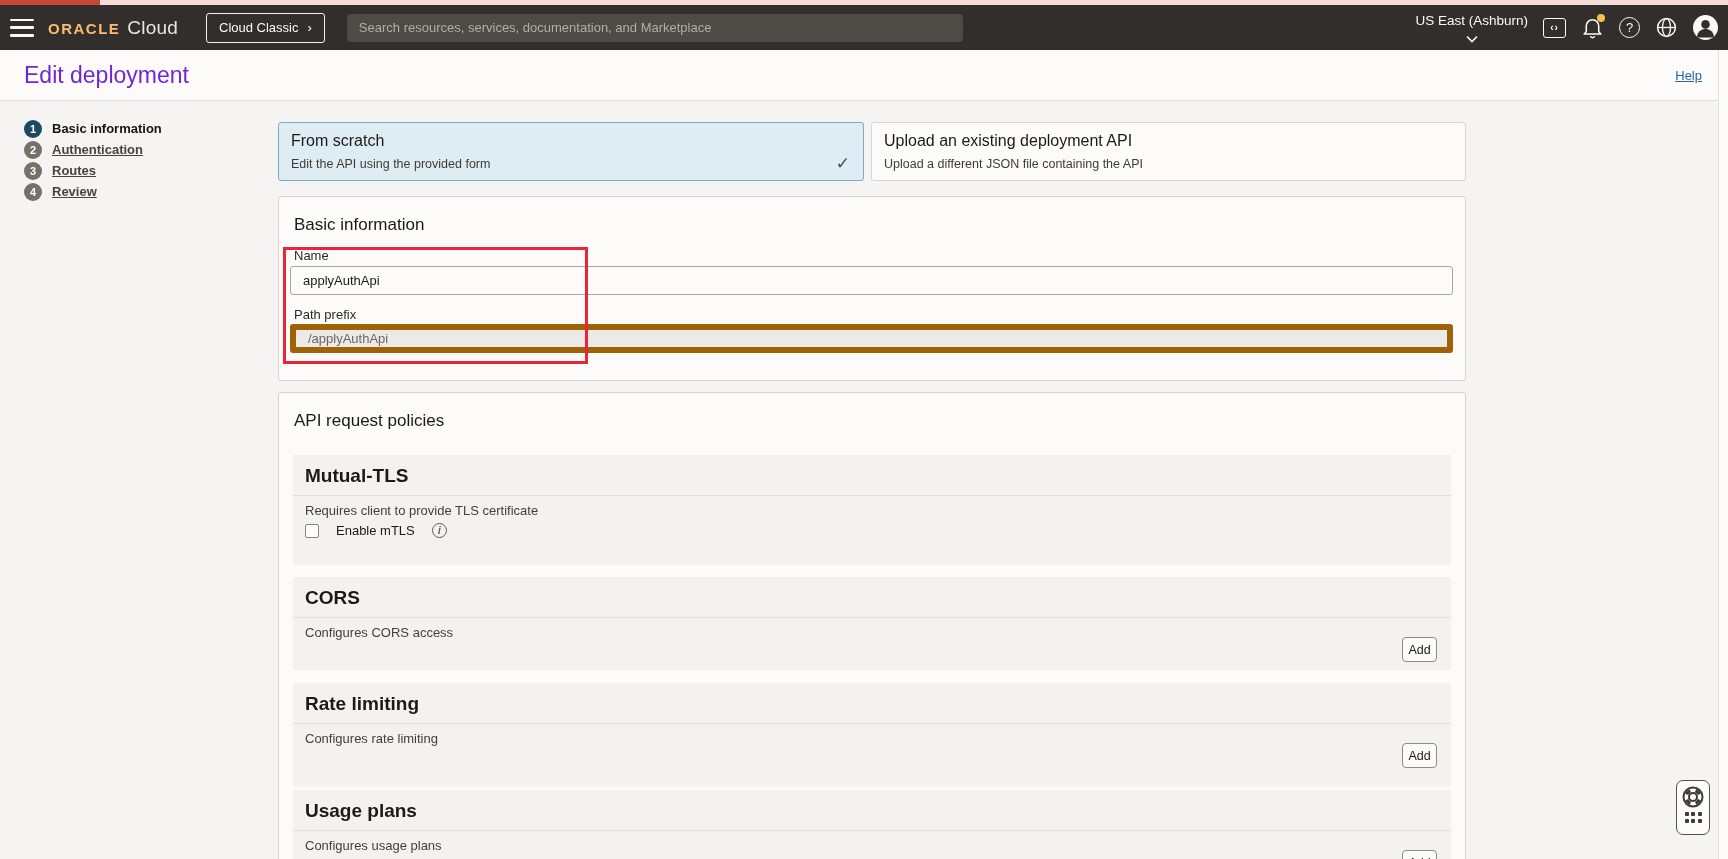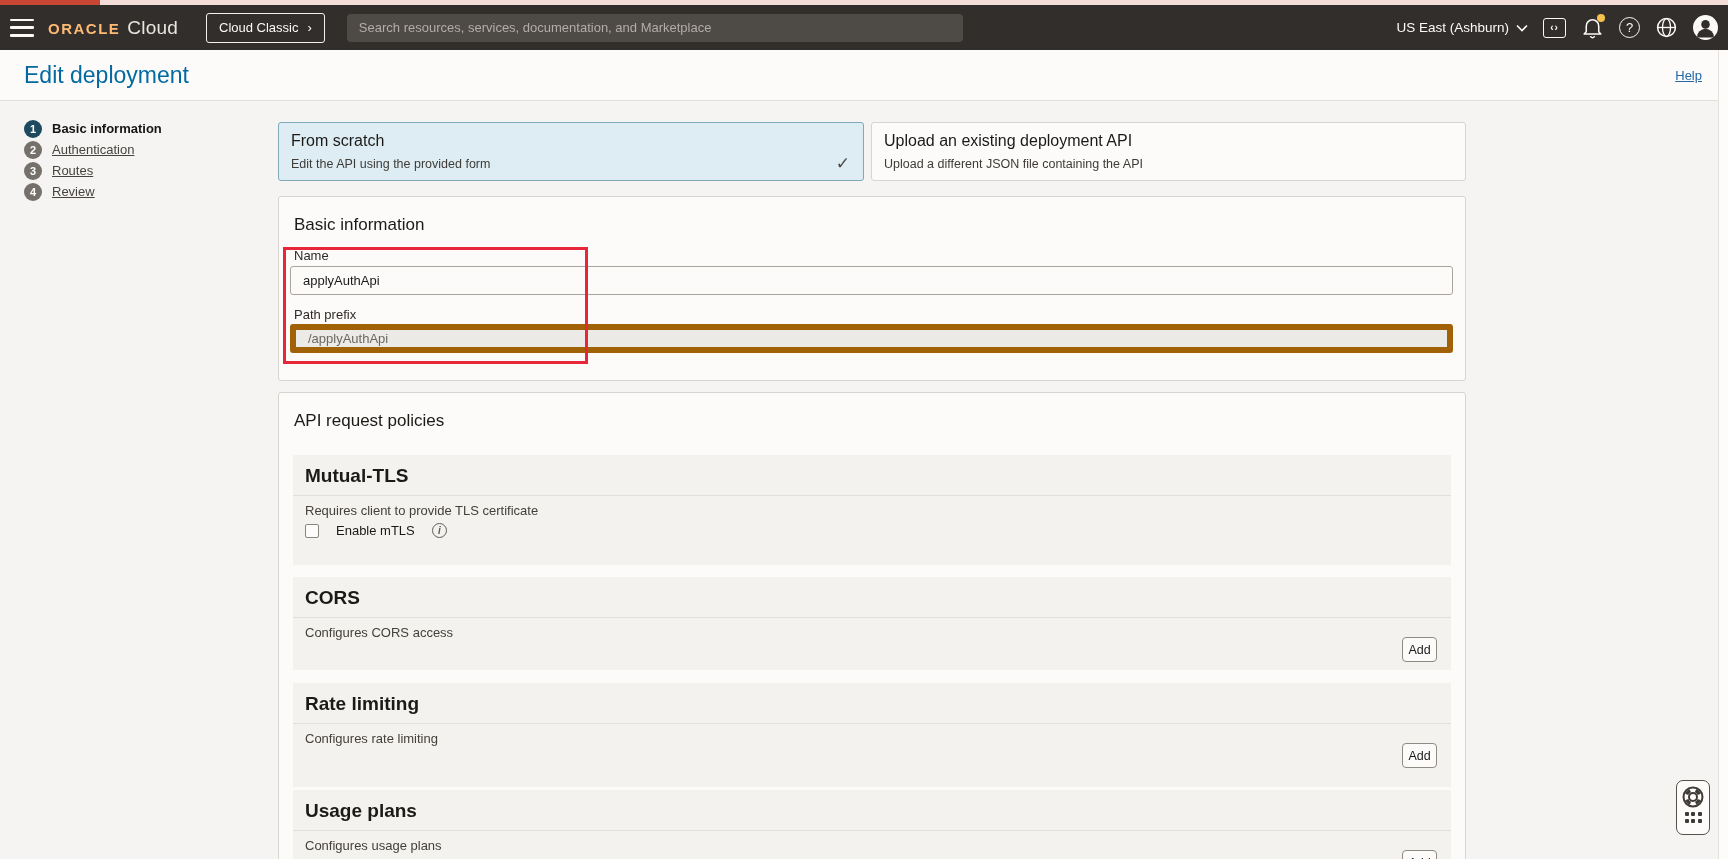--- a/index.html
+++ b/index.html
@@ -18,44 +18,44 @@
   .logo { display:flex; align-items:baseline; margin-left:14px; cursor:pointer; }
   .logo .oracle { color:#fdba74; font-weight:700; font-size:15px; letter-spacing:1.5px; }
   .logo .cloud { color:#e8e4df; font-weight:400; font-size:19px; margin-left:7px; letter-spacing:.2px; }
   .ctx-btn { margin-left:28px; height:30px; padding:0 12px; display:flex; align-items:center; gap:9px;
              border:1px solid #f2efec; border-radius:3px; background:transparent; color:#fbfaf8; font-size:13px; cursor:pointer; }
   .ctx-btn .chev { font-size:13px; line-height:1; }
   .searchbox { margin-left:22px; width:616px; height:28px; background:#4e4a45; border:none; border-radius:4px;
                color:#f0ede9; font-size:13px; padding:0 12px; outline:none; }
   .searchbox::placeholder { color:#b2ada7; }
   .topbar-right { margin-left:auto; display:flex; align-items:center; gap:15px; padding-right:10px; }
-  .region { display:flex; align-items:center; gap:7px; color:#fbfaf8; font-size:13.5px; cursor:pointer; white-space:nowrap; }
+  .region { display:flex; align-items:center; gap:7px; color:#fbfaf8; font-size:13.5px; cursor:pointer; white-space:nowrap;flex-direction:column; }
   .tb-icon { display:flex; align-items:center; justify-content:center; cursor:pointer; position:relative; }
   .icon-console { width:23px; height:20px; border:1.7px solid #fbfaf8; border-radius:3px; color:#fbfaf8;
                   font-size:10px; letter-spacing:1px; display:flex; align-items:center; justify-content:center; font-weight:700; }
   .badge-dot { position:absolute; top:-2px; right:-1px; width:8px; height:8px; border-radius:50%; background:#f5c14d; }
   .icon-help { width:21px; height:21px; border:1.7px solid #fbfaf8; border-radius:50%; color:#fbfaf8; font-size:13px;
                display:flex; align-items:center; justify-content:center; }
   .icon-avatar { width:25px; height:25px; border-radius:50%; background:#fbfaf8; overflow:hidden; }
 
   
   .page-header { position:absolute; top:50px; left:0; width:1728px; height:51px; background:#fcfbfa; border-bottom:1px solid #e2dfda; z-index:10; }
-  .page-title { position:absolute; left:24px; top:12px; font-size:23px; color:#0369a1; font-weight:400; }
+  .page-title { position:absolute; left:24px; top:12px; font-size:23px; color:#6d28d9; font-weight:400; }
   .help-link { position:absolute; right:26px; top:18px; font-size:13px; color:#2567a4; text-decoration:underline; cursor:pointer; }
 
   
   .steps { position:absolute; left:24px; top:118px; }
   .step-row { display:flex; align-items:center; gap:10px; height:21px; }
   .step-num { width:18px; height:18px; border-radius:50%; color:#fff; font-size:11px; font-weight:700;
               display:flex; align-items:center; justify-content:center; flex:0 0 18px; }
   .step-num.active { background:#1d4a5f; }
   .step-num.idle { background:#757069; }
   .step-label { font-size:13px; color:#474440; }
   .step-label.active { font-weight:700; color:#161513; text-decoration:none; cursor:default; }
-  .step-label.link { text-decoration:underline; cursor:pointer; }
+  .step-label.link { text-decoration:underline; cursor:pointer;font-weight:bold; }
 
   
   .opt-card { position:absolute; top:122px; height:59px; border-radius:3px; padding:9px 12px; cursor:pointer; }
   .opt-card.selected { left:278px; width:586px; background:#ddedf3; border:1px solid #7fa9bd; }
   .opt-card.plain { left:871px; width:595px; background:#fcfbfa; border:1px solid #d8d4cf; }
   .opt-title { font-size:16px; color:#1b1a17; margin-bottom:7px; }
   .opt-sub { font-size:12.5px; color:#3f3c37; }
   .opt-check { position:absolute; right:13px; bottom:6px; font-size:17px; color:#4d4a45; }
 
   

